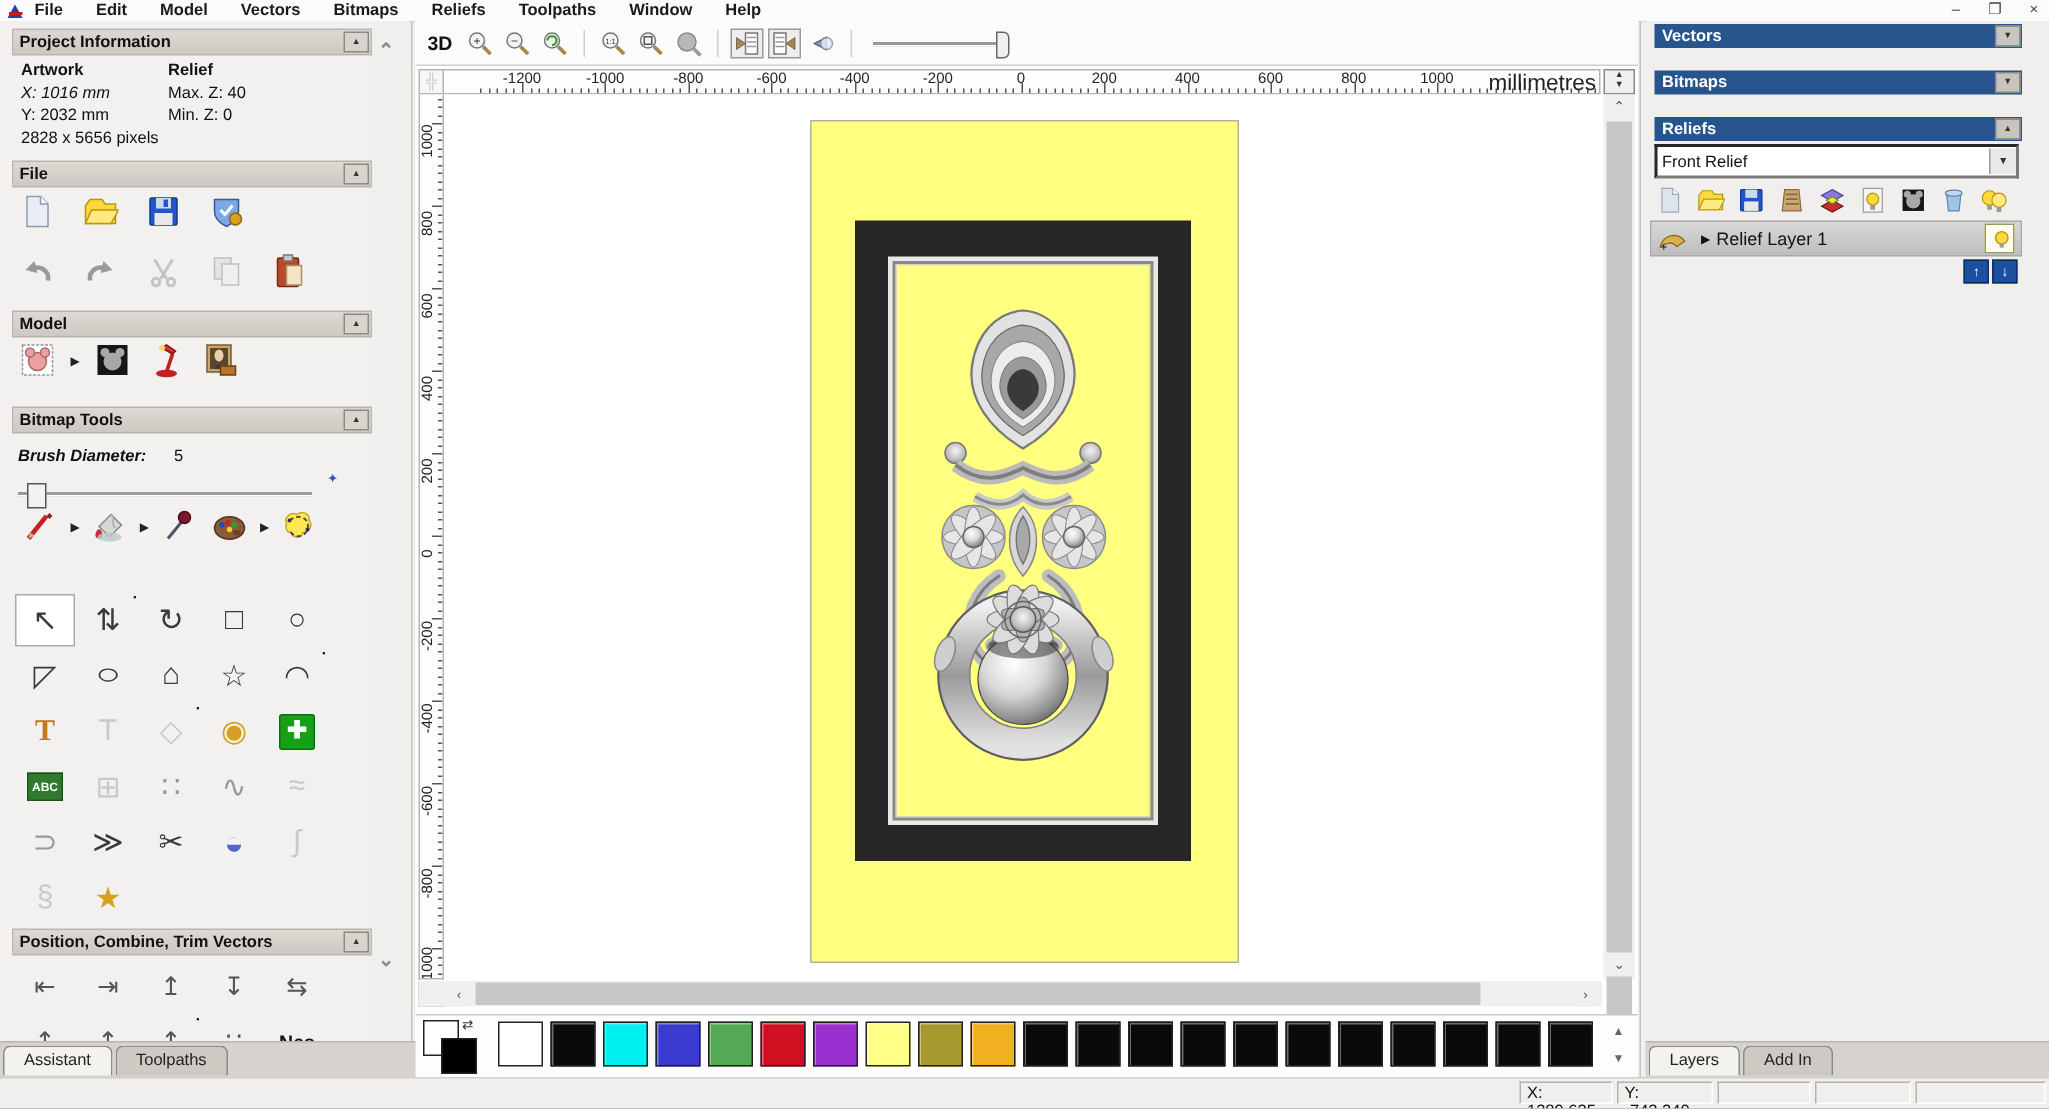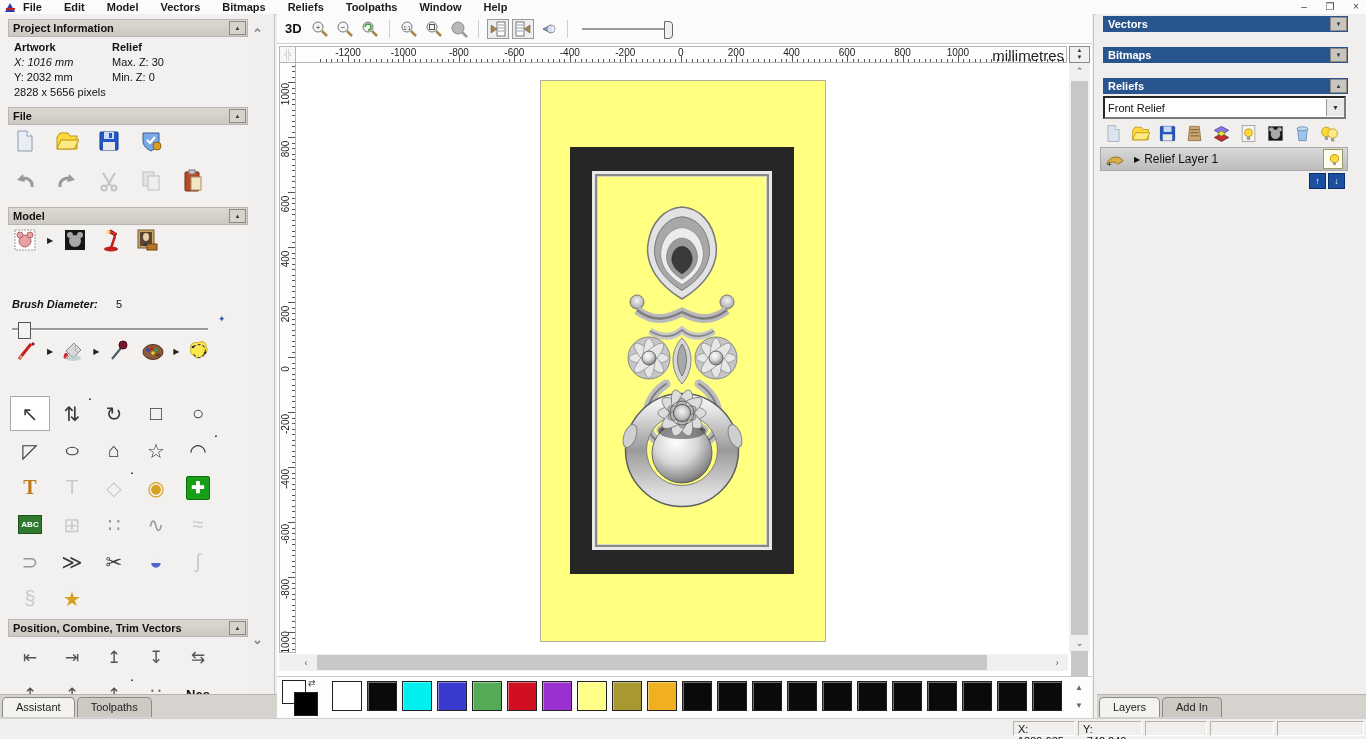--- a/index.html
+++ b/index.html
@@ -144,21 +144,21 @@
 
   <div id="lpanel" class="abs">
 
     <div class="sechdr" style="top:5px;">
       <b>Project Information</b>
       <span class="upbtn">▲</span>
     </div>
     <span class="inf b" style="left:14px;top:27px;">Artwork</span>
     <span class="inf b" style="left:112px;top:27px;">Relief</span>
     <span class="inf" style="left:14px;top:42px;font-style:italic;">X: 1016 mm</span>
-    <span class="inf" style="left:112px;top:42px;">Max. Z: 30</span>
+    <span class="inf" style="left:112px;top:42px;">Max. Z: 40</span>
     <span class="inf" style="left:14px;top:57px;">Y: 2032 mm</span>
     <span class="inf" style="left:112px;top:57px;">Min. Z: 0</span>
     <span class="inf" style="left:14px;top:72px;">2828 x 5656 pixels</span>
 
     <div class="sechdr" style="top:93px;">
       <b>File</b>
       <span class="upbtn">▲</span>
     </div>
     <div class="irow" style="left:10px;top:113px;gap:12px;">
       <span class="ic">
@@ -258,20 +258,24 @@
           <svg viewBox="0 0 24 24">
             <rect x="3" y="2" width="16" height="18" fill="#caa66a" stroke="#7a5a2a"></rect>
             <rect x="5" y="4" width="12" height="14" fill="#5a4630"></rect>
             <ellipse cx="11" cy="9" rx="3" ry="4" fill="#e8cfa8"></ellipse>
             <path d="M8 18c1-4 5-4 6 0z" fill="#30384a"></path>
             <rect x="12" y="16" width="10" height="6" fill="#b5762a" stroke="#6a4210"></rect>
           </svg>
         </span>
     </div>
 
+    <div class="sechdr" style="top:257px;">
+      <b>Bitmap Tools</b>
+      <span class="upbtn">▲</span>
+    </div>
     <span class="inf" style="left:12px;top:284px;font-style:italic;font-weight:bold;">Brush Diameter:</span>
     <span class="inf" style="left:116px;top:284px;">5</span>
     <span class="abs bluedot">✦</span>
     <div id="brushslider" class="abs">
       <div class="track"></div>
       <div class="handle"></div>
     </div>
     <div class="irow" style="left:12px;top:323px;gap:4px;">
       <span class="ic">
           <svg viewBox="0 0 24 24">

